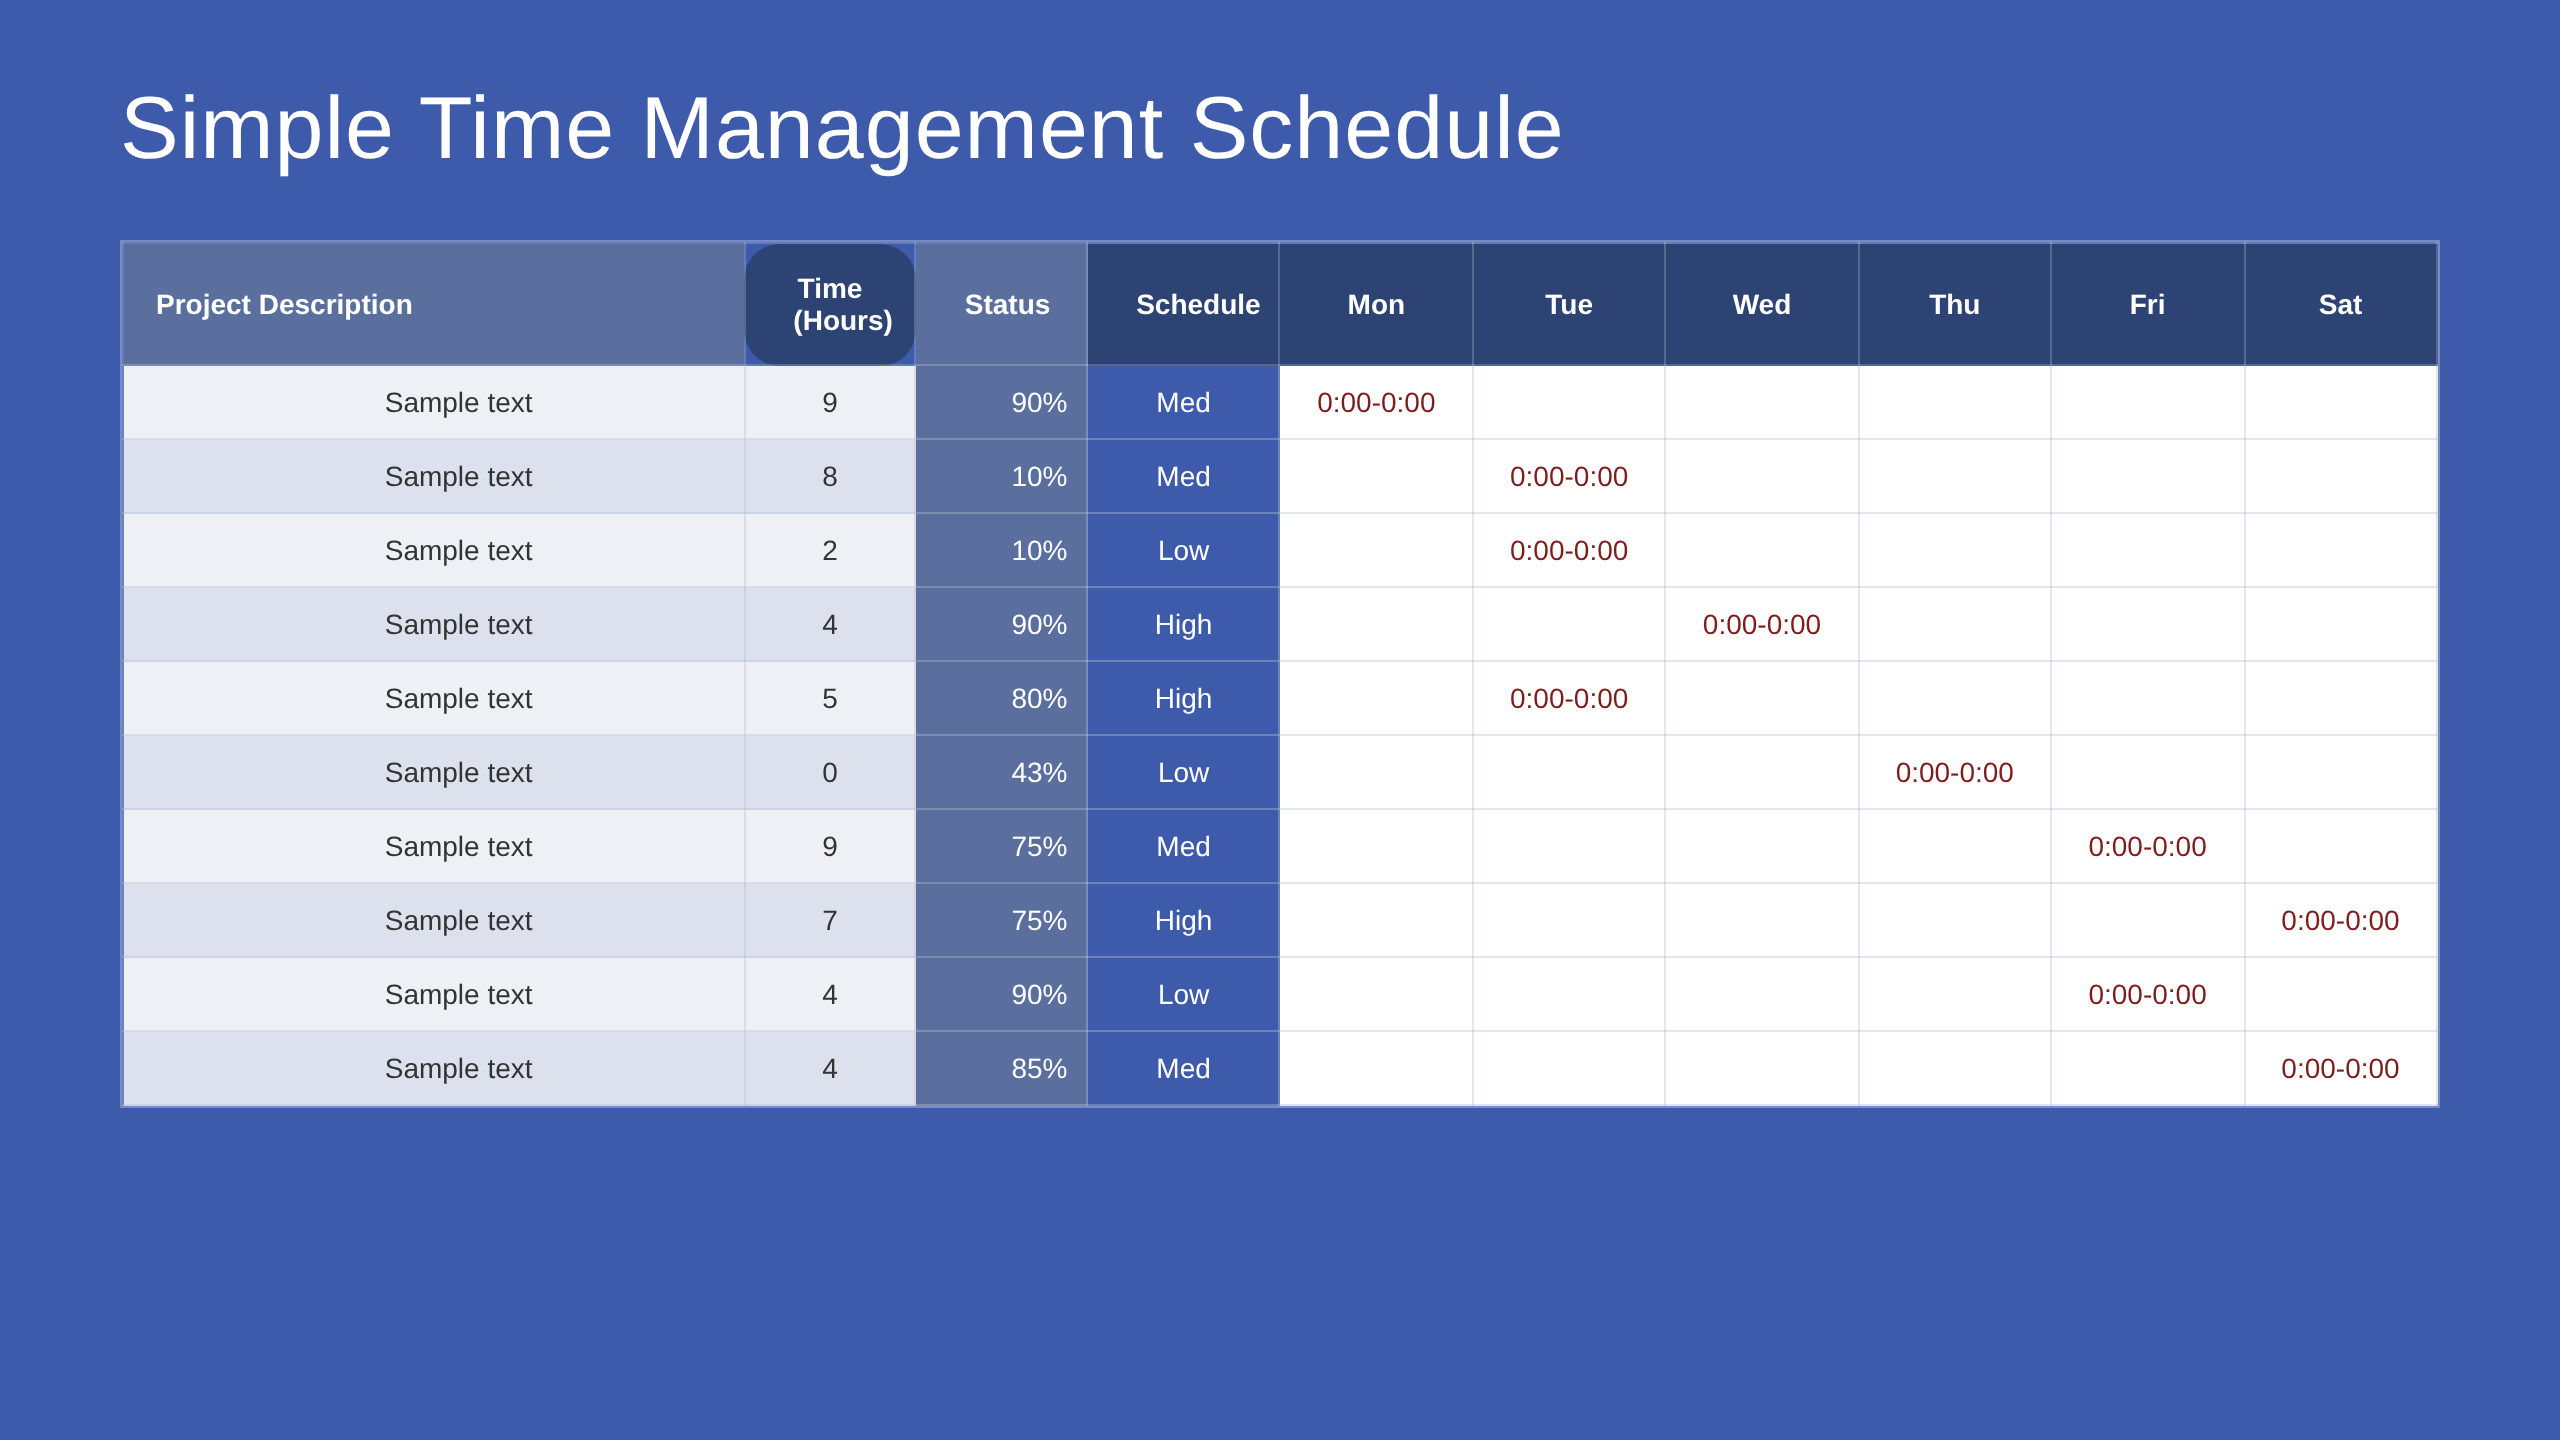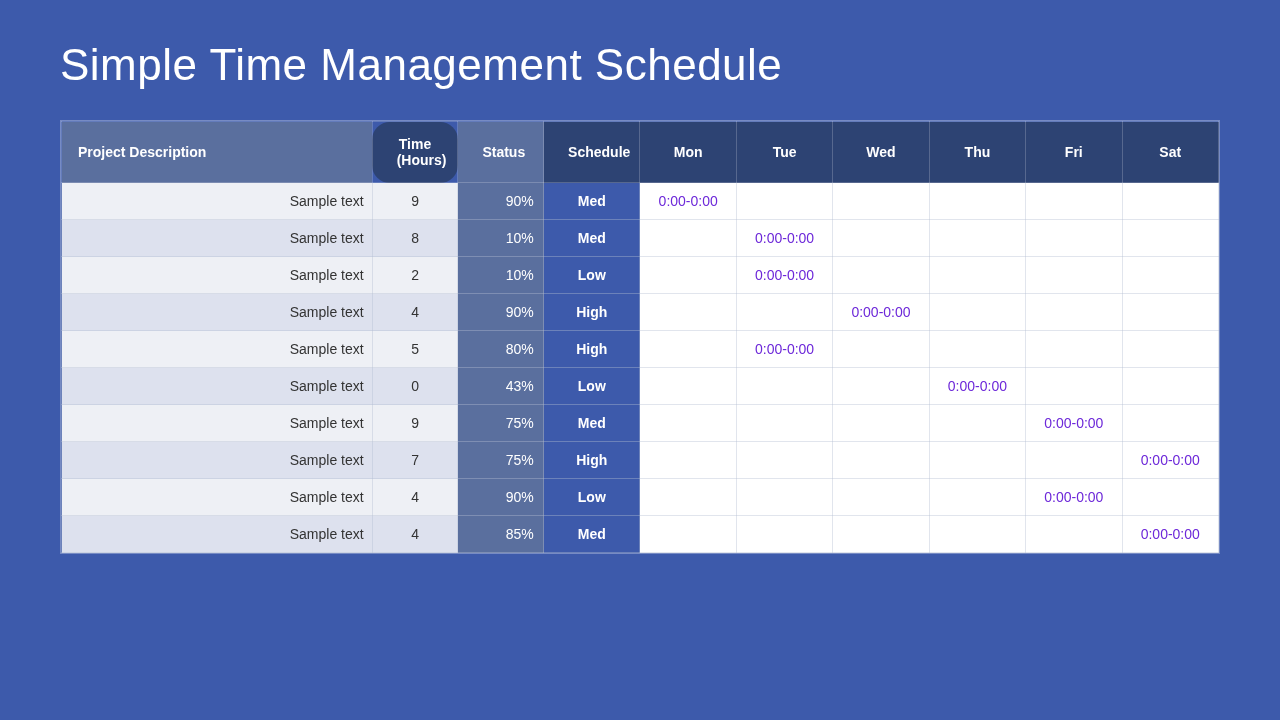--- a/index.html
+++ b/index.html
@@ -79,47 +79,47 @@
     tbody tr td {
       padding: 10px 8px;
       text-align: center;
       font-size: 14px;
       border: 1px solid rgba(180,190,210,0.4);
       background-color: #ffffff;
       color: #333333;
     }
 
     tbody tr td.col-project {
-      text-align: right;
+      text-align: center;
       padding-left: 33px;
       background-color: #eef0f5;
       color: #333333;
     }
 
     tbody tr td.col-time {
       background-color: #eef0f5;
       color: #333333;
     }
 
     tbody tr td.col-status {
       background-color: #5a6f9e;
       color: #ffffff;
       font-weight: 500;
       padding-left: 46px;
     }
 
     tbody tr td.col-priority {
       background-color: #3d5aab;
       color: #ffffff;
-      font-weight: 700;
+      font-weight: 400;
     }
 
     tbody tr td.col-day {
       background-color: #ffffff;
-      color: #6d28d9;
+      color: #7f1d1d;
     }
 
     tbody tr td.col-day.empty {
       background-color: #ffffff;
     }
 
     tbody tr:nth-child(even) td.col-project,
     tbody tr:nth-child(even) td.col-time {
       background-color: #dde1ee;
     }

